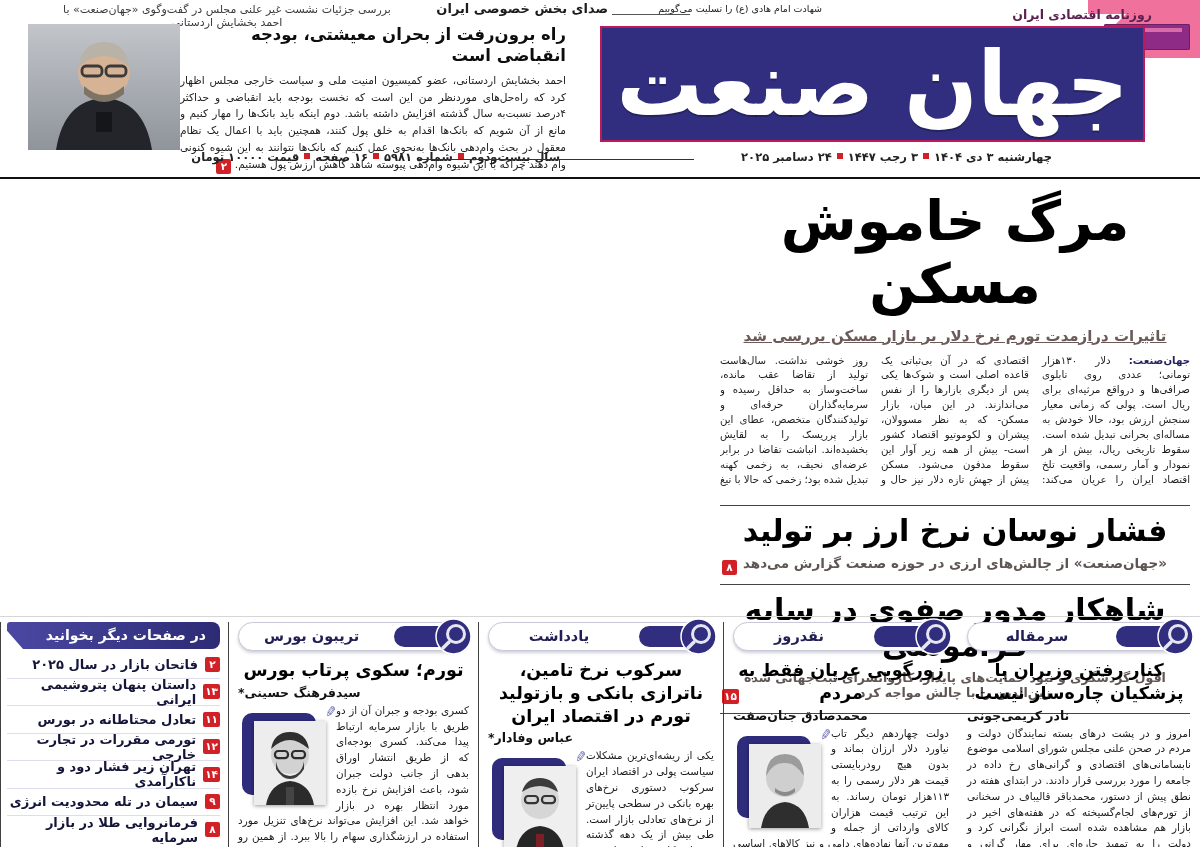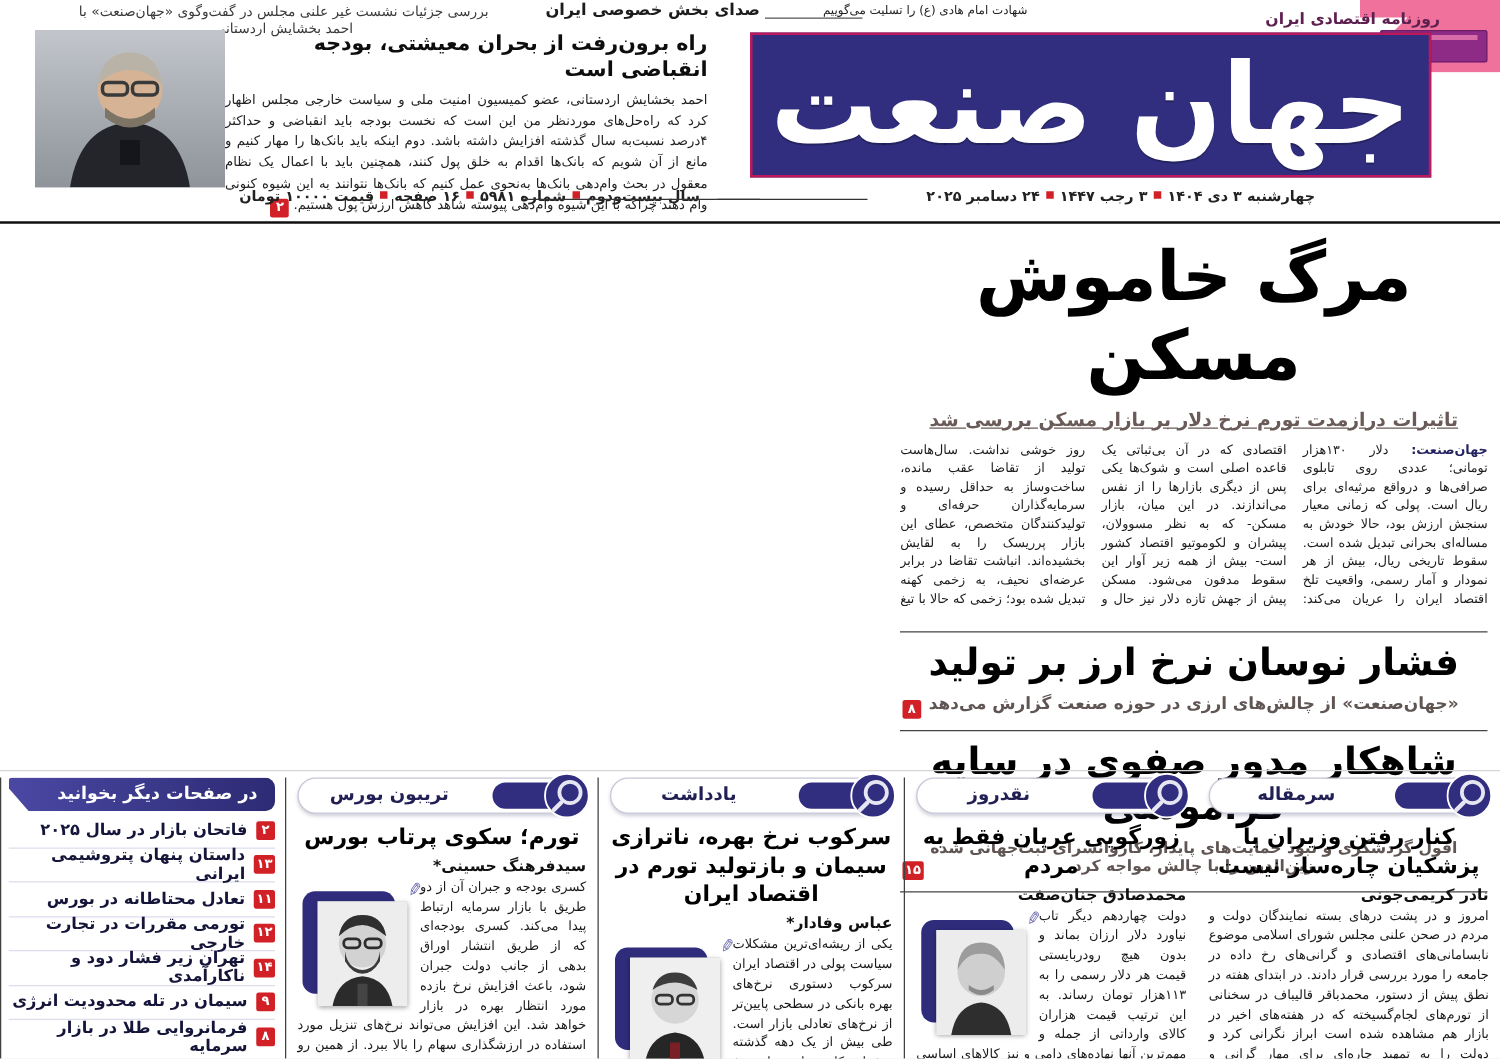--- a/index.html
+++ b/index.html
@@ -81,21 +81,21 @@
   .sidebar { width:228px; padding:0 8px 0 6px; }
 
   .sec-head { position:relative; height:29px; background:#fff; border:1px solid #c8c8d8; border-radius:15px;
         box-shadow:0 2px 3px rgba(70,70,110,.25); margin-bottom:8px; }
   .sec-head .cap { position:absolute; right:16px; top:3px; width:58px; height:21px; background:#312e7f; border-radius:11px; }
   .sec-head .circ { position:absolute; right:-4px; top:-5px; width:37px; height:37px; }
   .sec-head .label { position:absolute; left:0; right:84px; top:0; bottom:0; text-align:center; line-height:27px;
         font-size:14.5px; font-weight:bold; color:#221f55; }
 
   .bcol h3 { font-size:17.5px; font-weight:bold; text-align:center; color:#000; line-height:1.3; margin:1px 0 3px; }
-  .bcol .author { font-size:12.5px; font-weight:bold; text-align:right; color:#111; margin-bottom:3px; }
+  .bcol .author { font-size:12.5px; font-weight:bold; text-align:left; color:#111; margin-bottom:3px; }
   .bbody { font-size:10.4px; line-height:1.52; text-align:justify; color:#1a1a1a; }
   .portrait { float:left; width:96px; height:104px; position:relative; margin:2px 2px 2px 0; }
   .portrait .nsq { position:absolute; left:4px; top:8px; width:74px; height:82px; background:#2f2c7c; border-radius:10px; }
   .portrait .img { position:absolute; left:16px; top:16px; width:72px; height:84px; background:#ddd;
         box-shadow:0 1px 4px rgba(0,0,0,.4); overflow:hidden; }
   .portrait .pen { position:absolute; left:86px; top:-4px; font-size:14px; color:#6b6bb0; transform:rotate(80deg); }
 
   .side-head { height:27px; background:linear-gradient(270deg,#2d2b74,#4a48a3); color:#fff; font-weight:bold;
         font-size:14px; line-height:26px; padding-right:14px; border-radius:3px 8px 8px 3px;
         clip-path:polygon(0 0,100% 0,100% 100%,16px 100%,0 32%); margin-bottom:2px; }
@@ -336,21 +336,21 @@
     <div class="bcol c-yad">
       <div class="sec-head">
         <span class="label">یادداشت</span>
         <span class="cap"></span>
         <svg class="circ" viewBox="0 0 37 37">
           <circle cx="18.5" cy="18.5" r="17.5" fill="#312e7f" stroke="#fff" stroke-width="1.5"></circle>
           <circle cx="21" cy="16" r="8.5" fill="none" stroke="#e6e6f2" stroke-width="3"></circle>
           <path d="M14 24 L8 30" stroke="#e6e6f2" stroke-width="3.5" stroke-linecap="round"></path>
         </svg>
       </div>
-      <h3>سرکوب نرخ بهره، ناترازی سیمان و بازتولید تورم در اقتصاد ایران</h3>
+      <h3>سرکوب نرخ تامین، ناترازی بانکی و بازتولید تورم در اقتصاد ایران</h3>
       <div class="author">عباس وفادار*</div>
       <div class="bbody">
         <span class="portrait">
           <span class="nsq"></span>
           <span class="img">
             <svg viewBox="0 0 36 42" preserveAspectRatio="none">
               <rect width="36" height="42" fill="#efefef"></rect>
               <path d="M6 42 Q8 31 18 30 Q28 31 30 42Z" fill="#262626"></path>
               <rect x="16" y="34" width="4" height="8" fill="#7a1f26"></rect>
               <circle cx="18" cy="17" r="9.5" fill="#d6d6d6"></circle>

